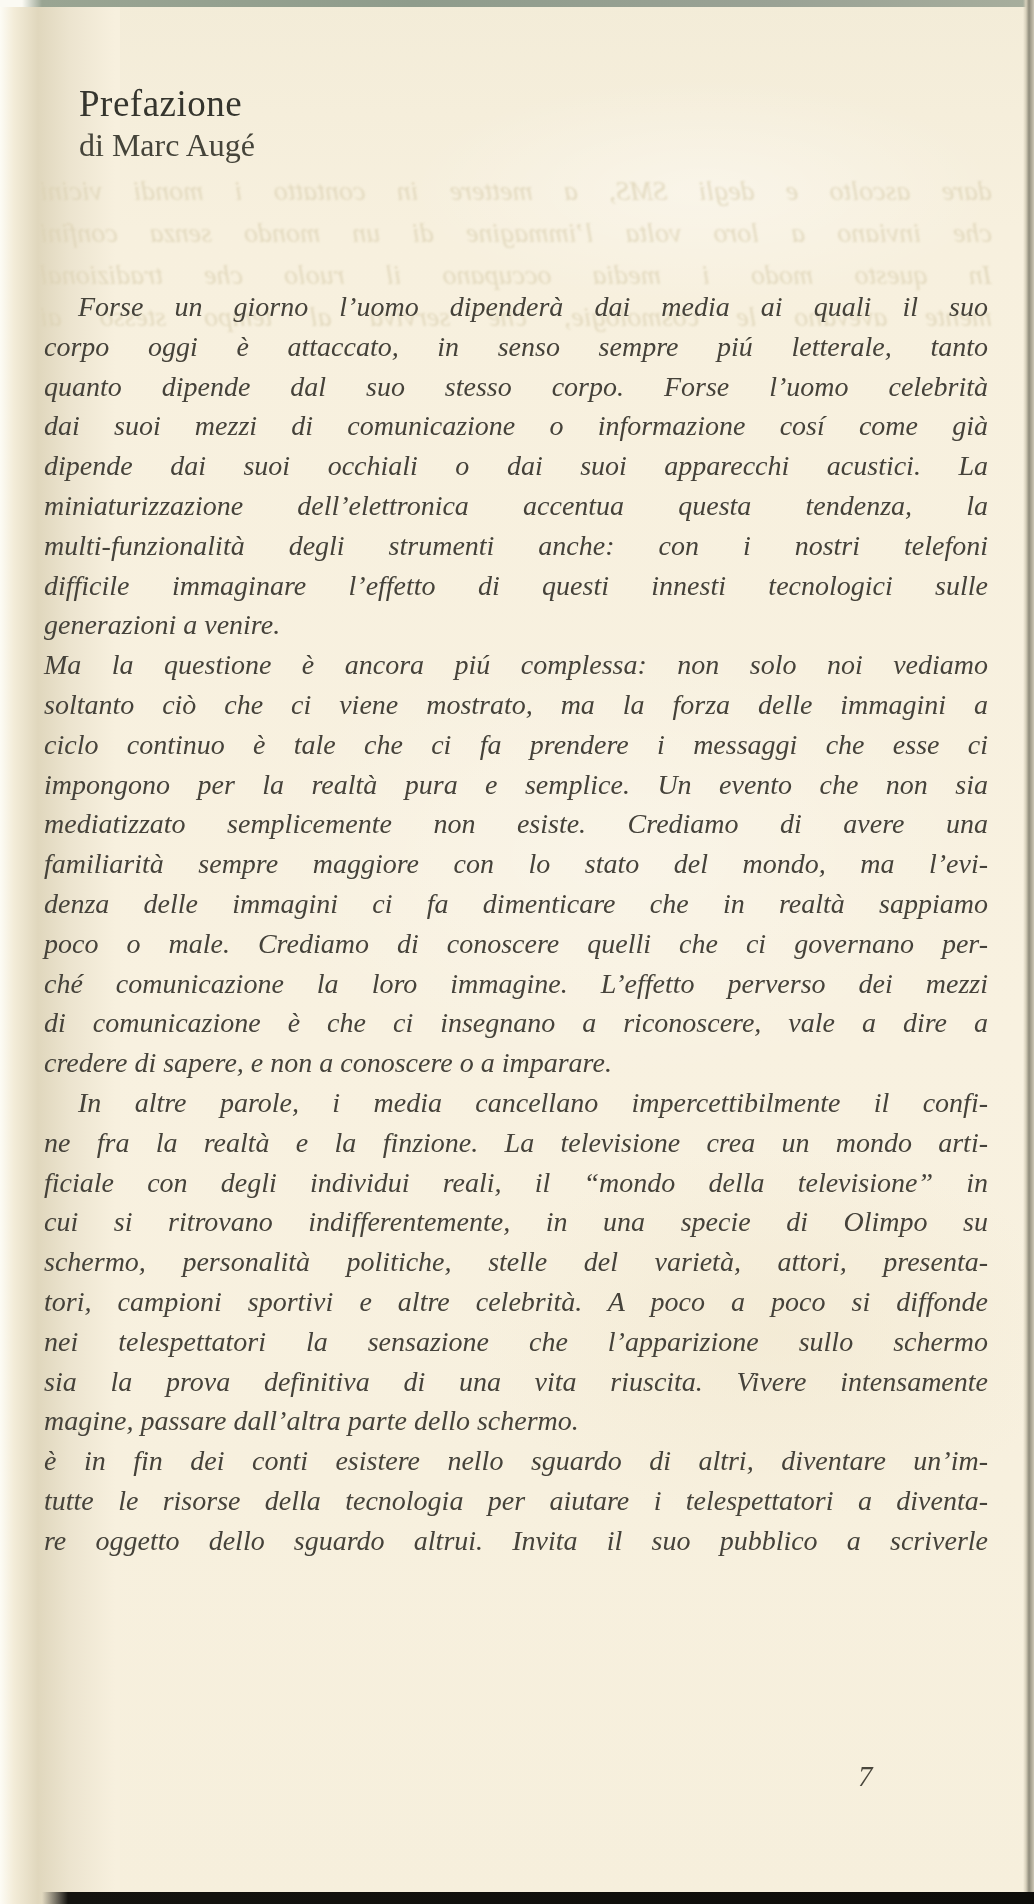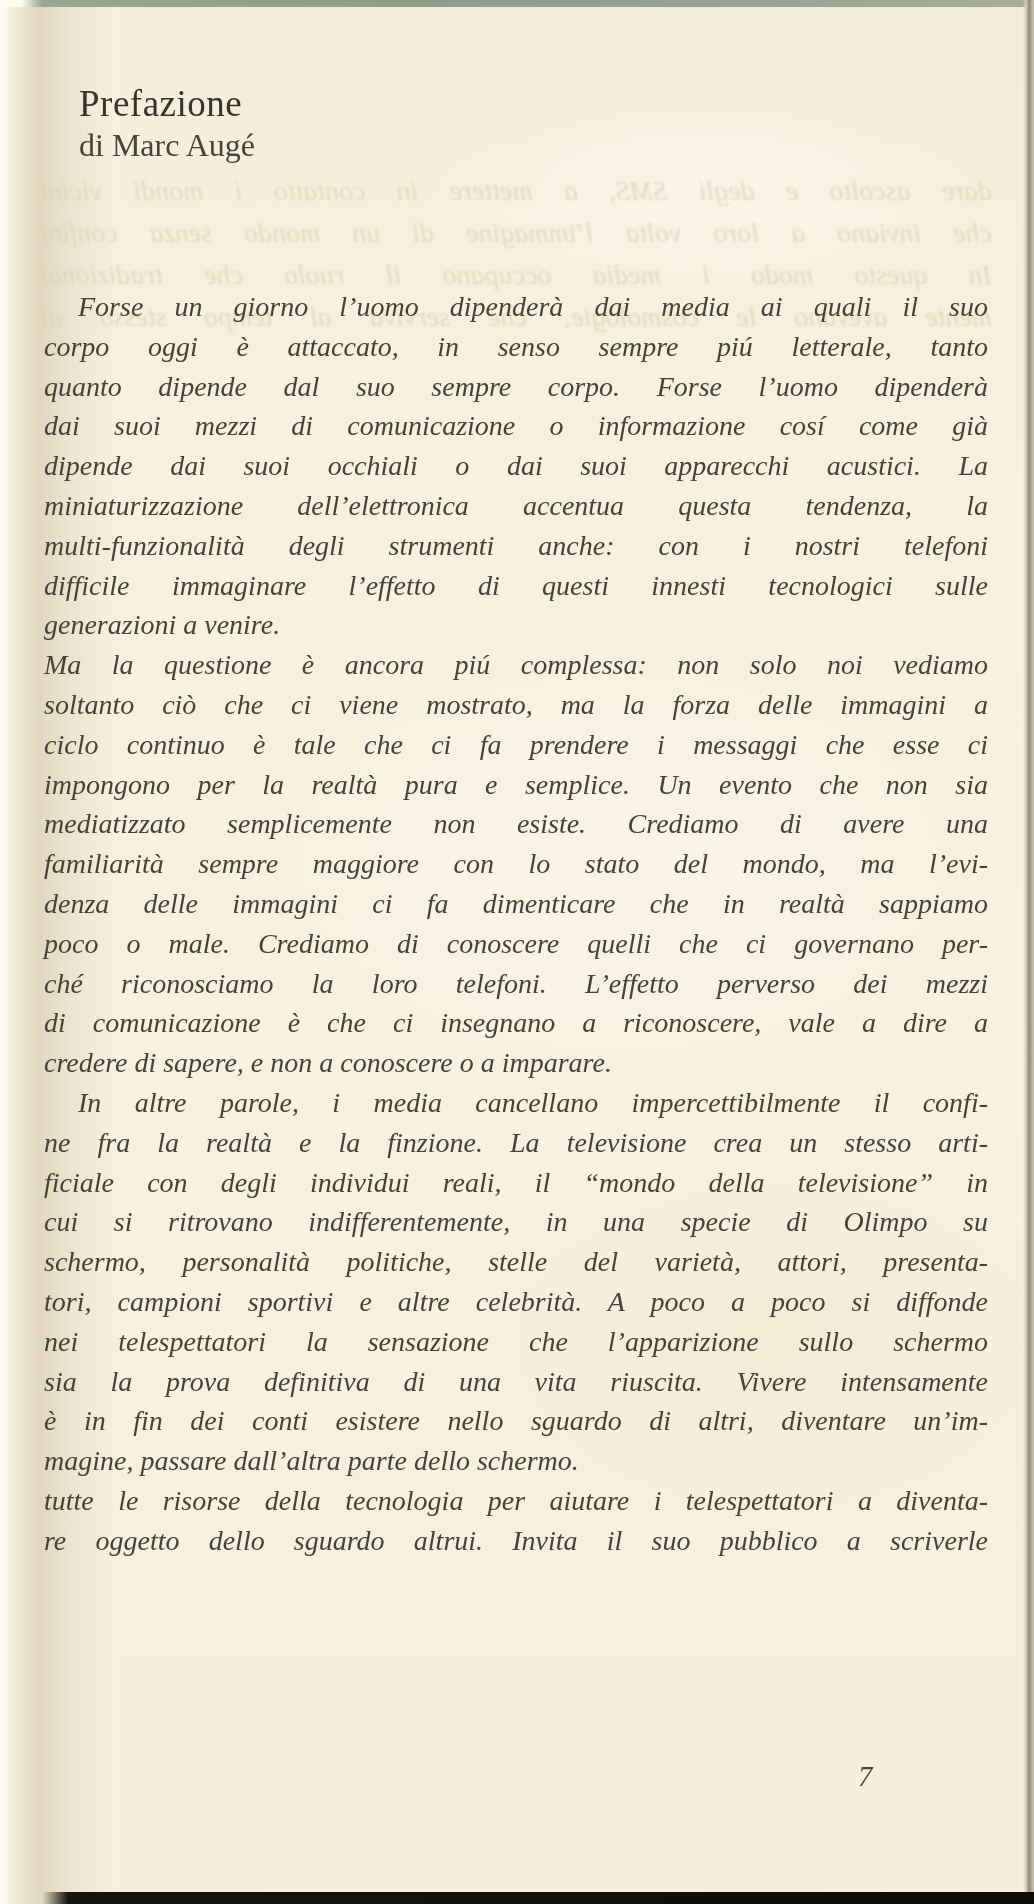--- a/index.html
+++ b/index.html
@@ -86,46 +86,46 @@
   <div class="ghost-block">
       <div class="gline">dare ascolto e degli SMS, a mettere in contatto i mondi vicini</div>
       <div class="gline">che inviano a loro volta l’immagine di un mondo senza confini</div>
       <div class="gline">In questo modo i media occupano il ruolo che tradizional</div>
       <div class="gline">mente avevano le cosmologie, che serviva al tempo stesso ai</div>
     </div>
 
   <div class="body-text">
       <div class="line indent">Forse un giorno l’uomo dipenderà dai media ai quali il suo</div>
       <div class="line">corpo oggi è attaccato, in senso sempre piú letterale, tanto</div>
-      <div class="line">quanto dipende dal suo sempre corpo. Forse l’uomo dipenderà</div>
+      <div class="line">quanto dipende dal suo stesso corpo. Forse l’uomo celebrità</div>
       <div class="line">dai suoi mezzi di comunicazione o informazione cosí come già</div>
       <div class="line">dipende dai suoi occhiali o dai suoi apparecchi acustici. La</div>
       <div class="line">miniaturizzazione dell’elettronica accentua questa tendenza, la</div>
       <div class="line">multi-funzionalità degli strumenti anche: con i nostri telefoni</div>
       <div class="line">difficile immaginare l’effetto di questi innesti tecnologici sulle</div>
       <div class="line para-end">generazioni a venire.</div>
       <div class="line">Ma la questione è ancora piú complessa: non solo noi vediamo</div>
       <div class="line">soltanto ciò che ci viene mostrato, ma la forza delle immagini a</div>
       <div class="line">ciclo continuo è tale che ci fa prendere i messaggi che esse ci</div>
       <div class="line">impongono per la realtà pura e semplice. Un evento che non sia</div>
       <div class="line">mediatizzato semplicemente non esiste. Crediamo di avere una</div>
       <div class="line">familiarità sempre maggiore con lo stato del mondo, ma l’evi-</div>
       <div class="line">denza delle immagini ci fa dimenticare che in realtà sappiamo</div>
       <div class="line">poco o male. Crediamo di conoscere quelli che ci governano per-</div>
-      <div class="line">ché riconosciamo la loro telefoni. L’effetto perverso dei mezzi</div>
+      <div class="line">ché comunicazione la loro immagine. L’effetto perverso dei mezzi</div>
       <div class="line">di comunicazione è che ci insegnano a riconoscere, vale a dire a</div>
       <div class="line para-end">credere di sapere, e non a conoscere o a imparare.</div>
       <div class="line indent">In altre parole, i media cancellano impercettibilmente il confi-</div>
-      <div class="line">ne fra la realtà e la finzione. La televisione crea un stesso arti-</div>
+      <div class="line">ne fra la realtà e la finzione. La televisione crea un mondo arti-</div>
       <div class="line">ficiale con degli individui reali, il “mondo della televisione” in</div>
       <div class="line">cui si ritrovano indifferentemente, in una specie di Olimpo su</div>
       <div class="line">schermo, personalità politiche, stelle del varietà, attori, presenta-</div>
       <div class="line">tori, campioni sportivi e altre celebrità. A poco a poco si diffonde</div>
       <div class="line">nei telespettatori la sensazione che l’apparizione sullo schermo</div>
       <div class="line">sia la prova definitiva di una vita riuscita. Vivere intensamente</div>
+      <div class="line para-end">magine, passare dall’altra parte dello schermo.</div>
       <div class="line">è in fin dei conti esistere nello sguardo di altri, diventare un’im-</div>
-      <div class="line para-end">magine, passare dall’altra parte dello schermo.</div>
       <div class="line">tutte le risorse della tecnologia per aiutare i telespettatori a diventa-</div>
       <div class="line">re oggetto dello sguardo altrui. Invita il suo pubblico a scriverle</div>
     </div>
 
   <div class="page-number">7</div>
 </div>
 
 </body></html>

